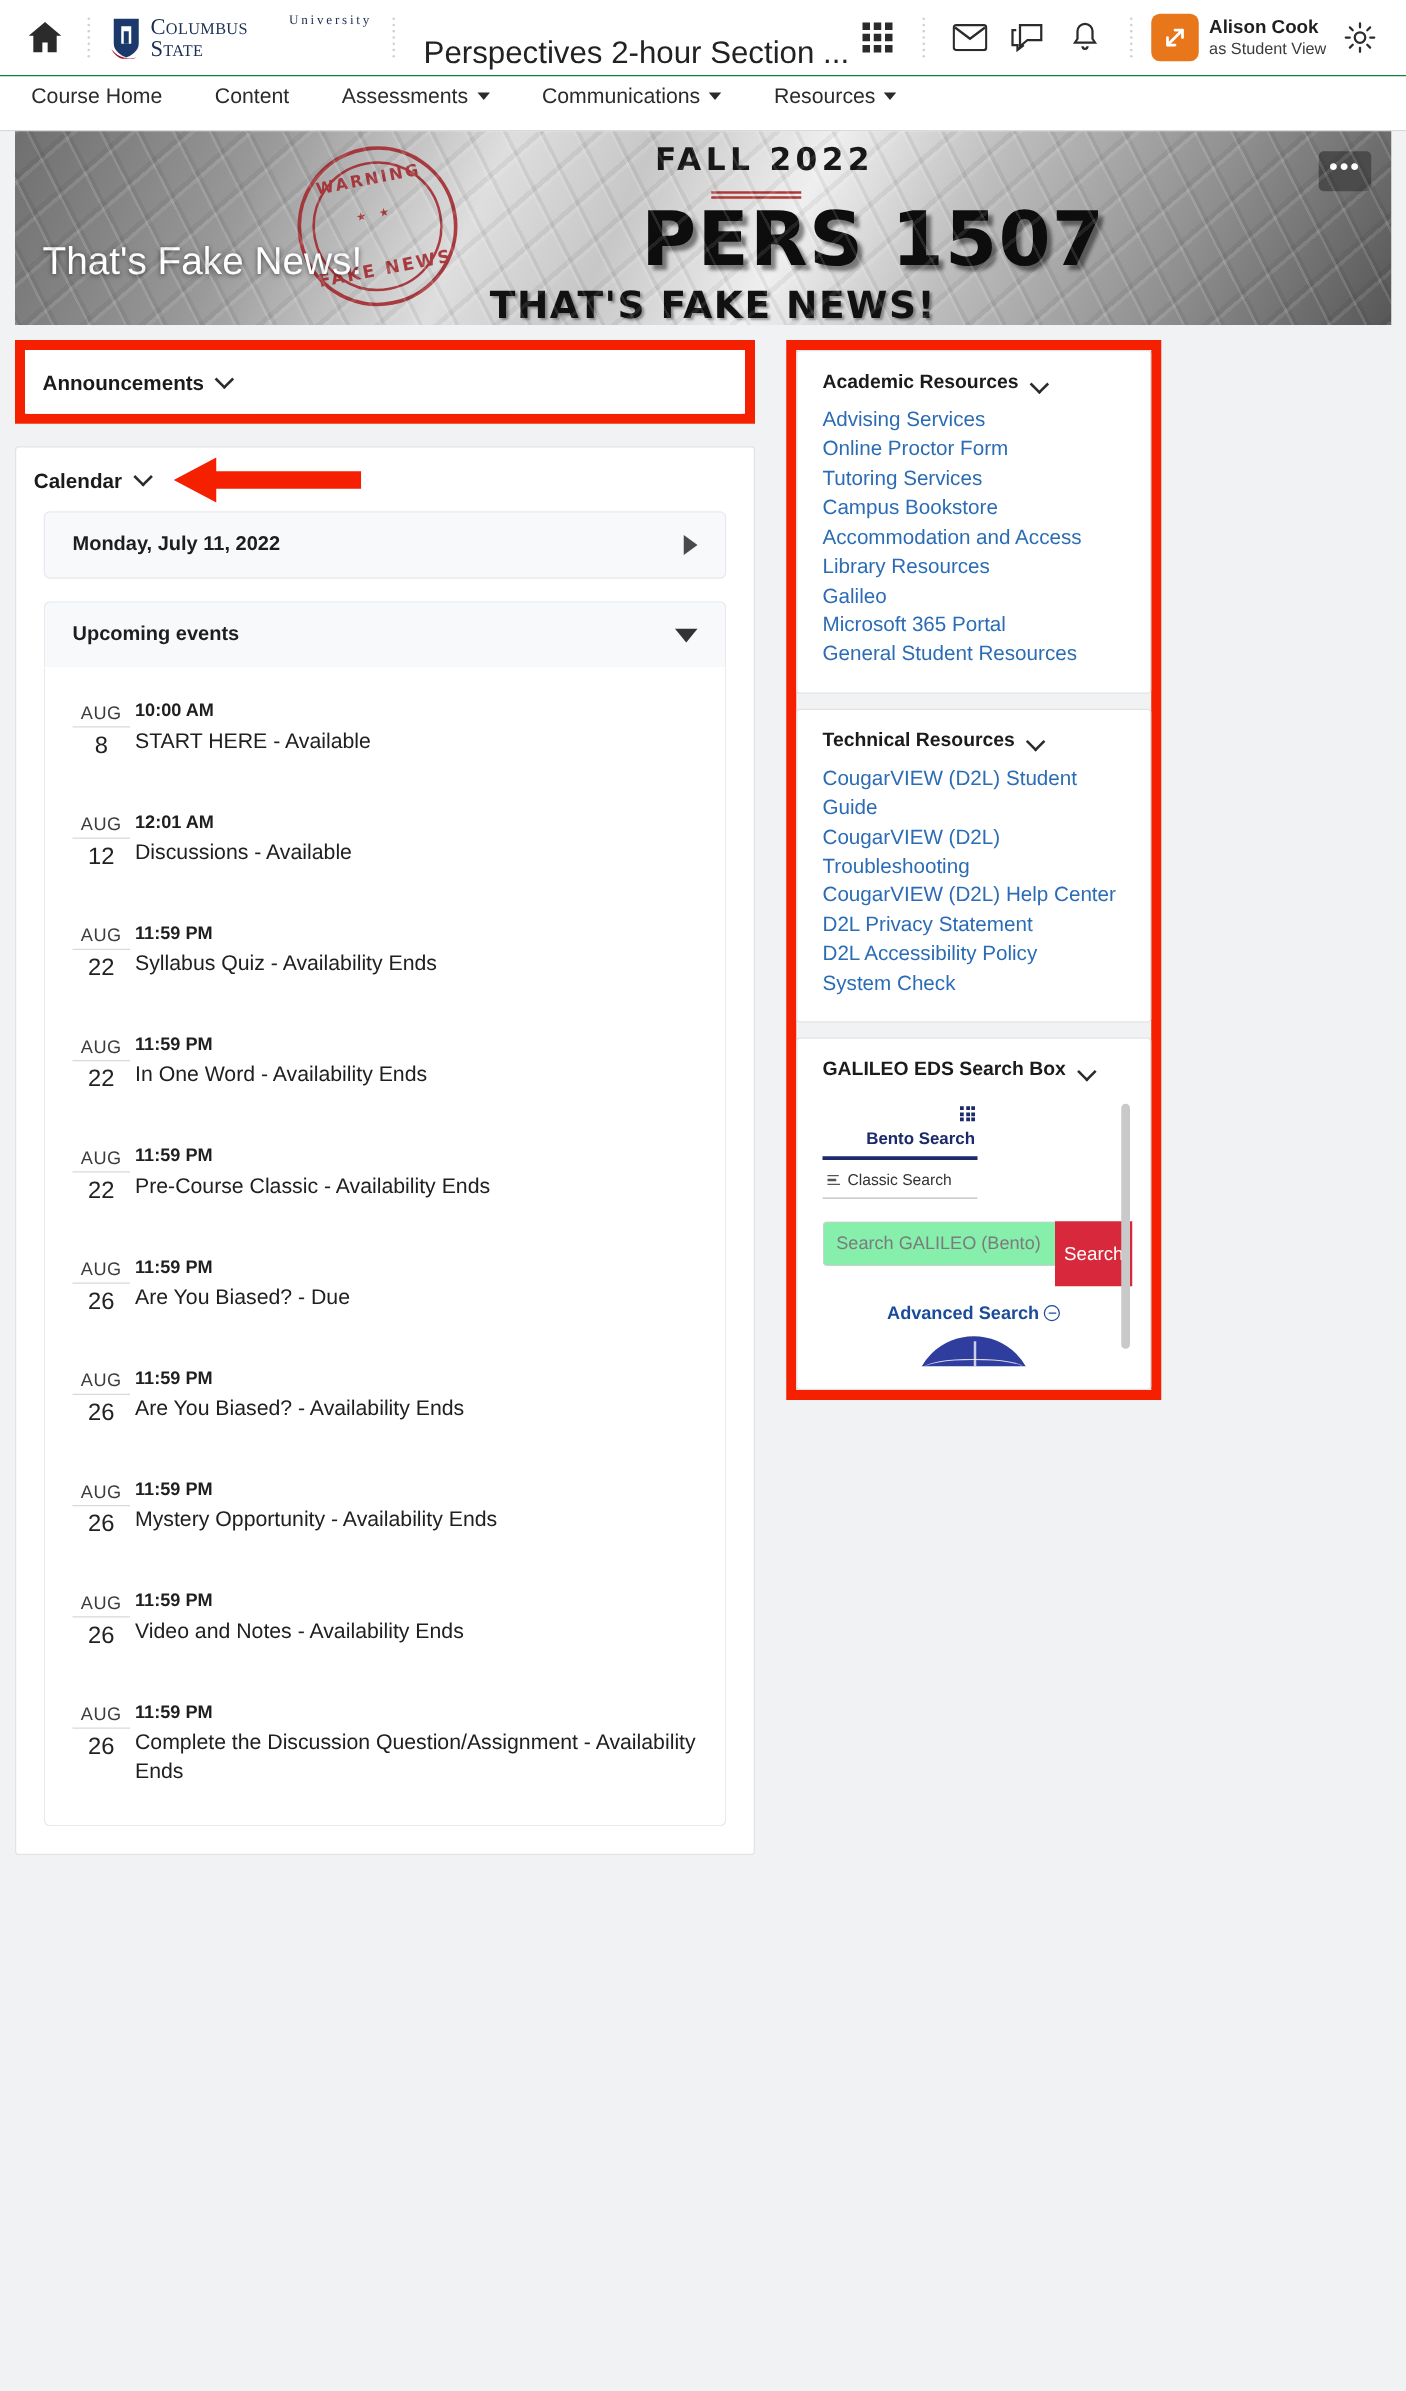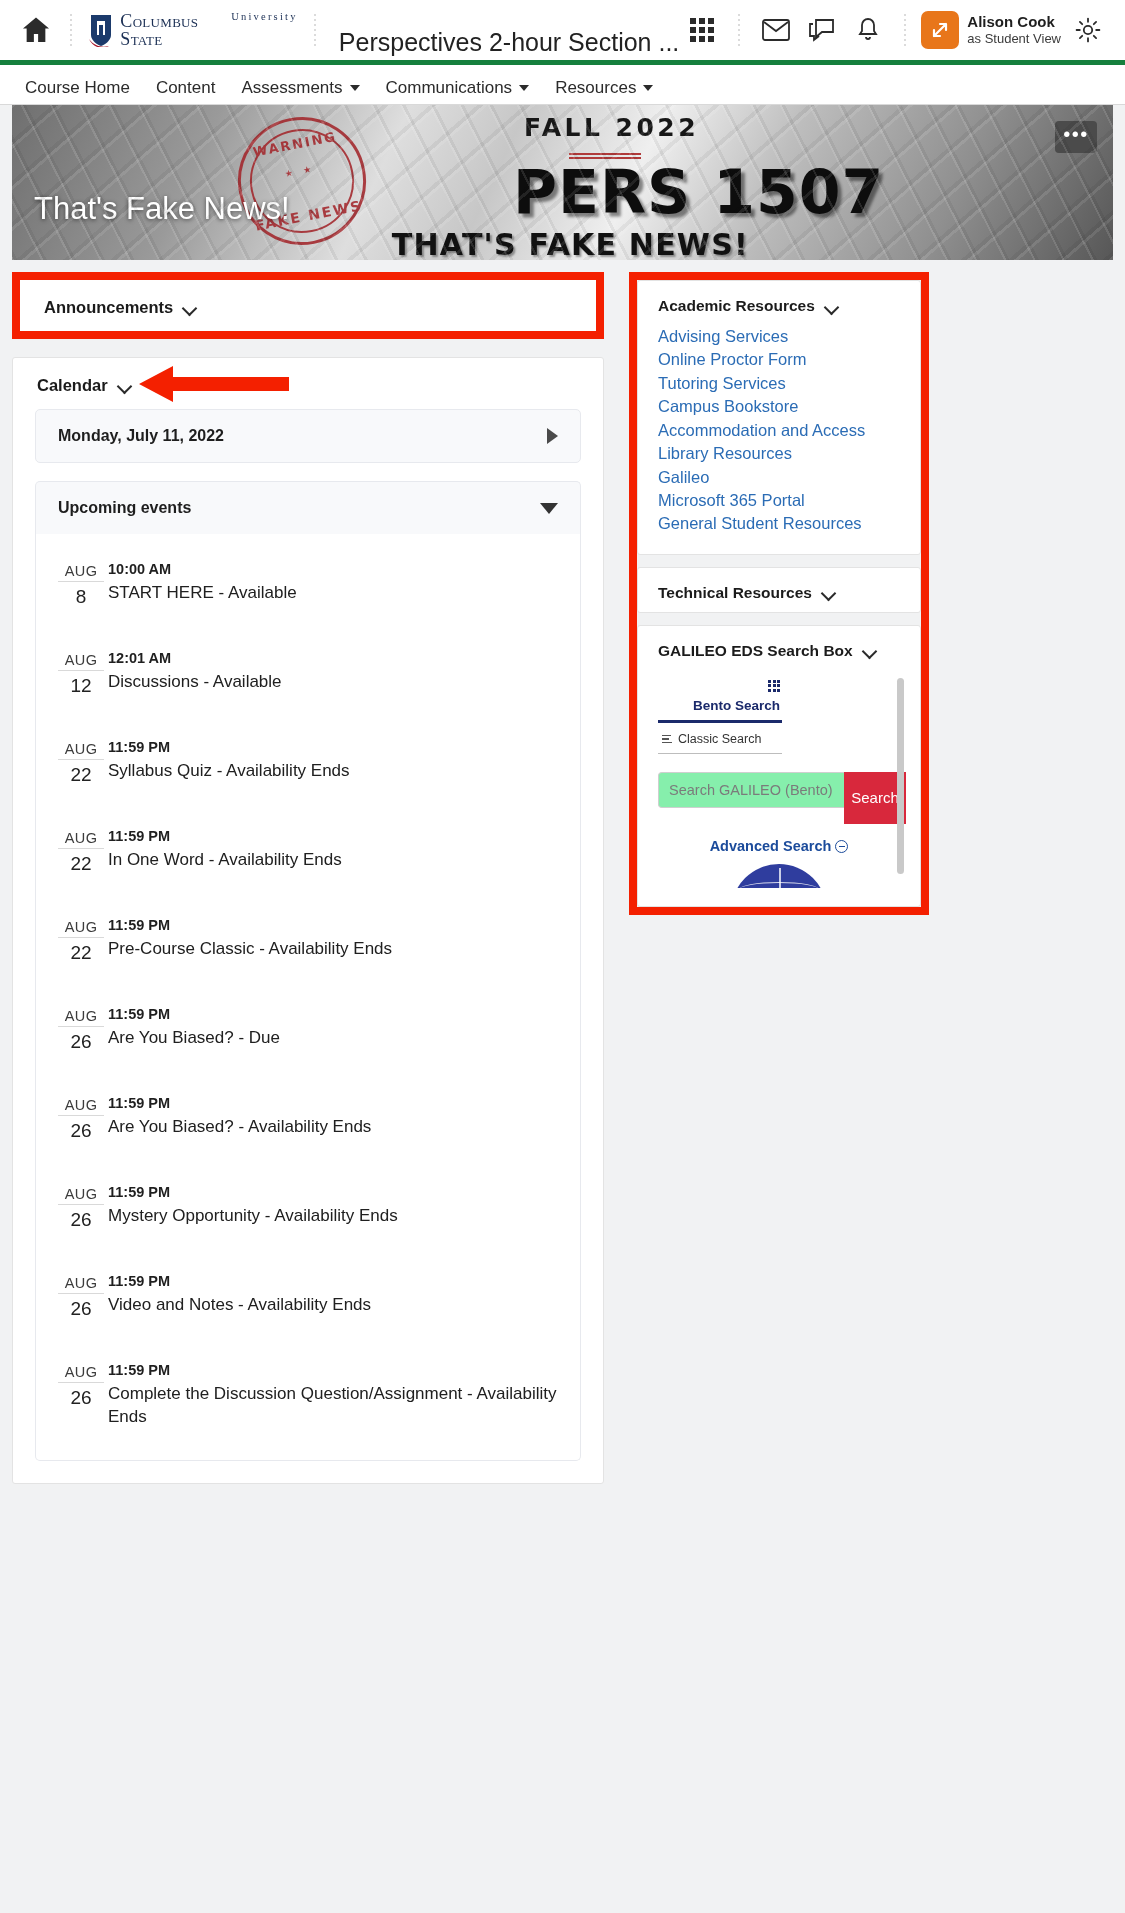--- a/index.html
+++ b/index.html
@@ -67,26 +67,26 @@
     background: #e8761a; display:flex; align-items:center; justify-content:center;
   }
   .user-meta { display:flex; flex-direction:column; line-height:1.25; }
   .user-name { font-size: 15px; font-weight:700; color:#1f1f1f; white-space:nowrap;}
   .user-role { font-size: 13px; color:#3b3b3b; white-space:nowrap;}
 
   
   .coursenav {
     height: 45px;
     background: #ffffff;
-    border-top: 5px solid #15803d;
+    border-top: 1px solid #15803d;
     border-bottom: 1px solid #d9d9d9;
     display: flex;
-    align-items: flex-end;
+    align-items: flex-start;
     padding: 0 12px;
-    gap: 0;
+    gap: 16px;
   }
   .cn-item {
     font-size: 17px;
     color: #2b2b2b;
     padding: 6px 13px;
     display:flex; align-items:center; gap:7px;
     cursor: pointer;
     white-space: nowrap;
   }
   .caret {
@@ -221,22 +221,22 @@
     background: #f1f2f3;
     padding: 0;
   }
 
   .widget {
     background: #fff;
     border: 1px solid #e3e3e3;
     border-radius: 3px;
   }
   .widget-head {
-    display: flex; align-items: center; gap: 10px;
-    padding: 18px 22px 14px 24px;
+    display: flex; gap: 10px;
+    padding: 18px 22px 14px 14px;
     position: relative;
   }
   .widget-title {
     font-size: 16.5px;
     font-weight: 700;
     color: #1b1b1b;
   }
   .chev {
     width: 14px; height: 9px;
     position: relative;
@@ -804,20 +804,28 @@
           <a class="rw-link">Microsoft 365 Portal</a>
           <a class="rw-link">General Student Resources</a>
         </div>
       </div>
 
       <div class="rw">
         <div class="rw-head">
           <span class="rw-title">Technical Resources</span>
           <span class="chev"></span>
         </div>
+        <div class="rw-links">
+          <a class="rw-link">CougarVIEW (D2L) Student Guide</a>
+          <a class="rw-link">CougarVIEW (D2L) Troubleshooting</a>
+          <a class="rw-link">CougarVIEW (D2L) Help Center</a>
+          <a class="rw-link">D2L Privacy Statement</a>
+          <a class="rw-link">D2L Accessibility Policy</a>
+          <a class="rw-link">System Check</a>
+        </div>
       </div>
 
       <div class="rw">
         <div class="rw-head">
           <span class="rw-title">GALILEO EDS Search Box</span>
           <span class="chev"></span>
         </div>
         <div class="galileo-body">
           <div class="g-tabs">
             <div class="g-tab">

